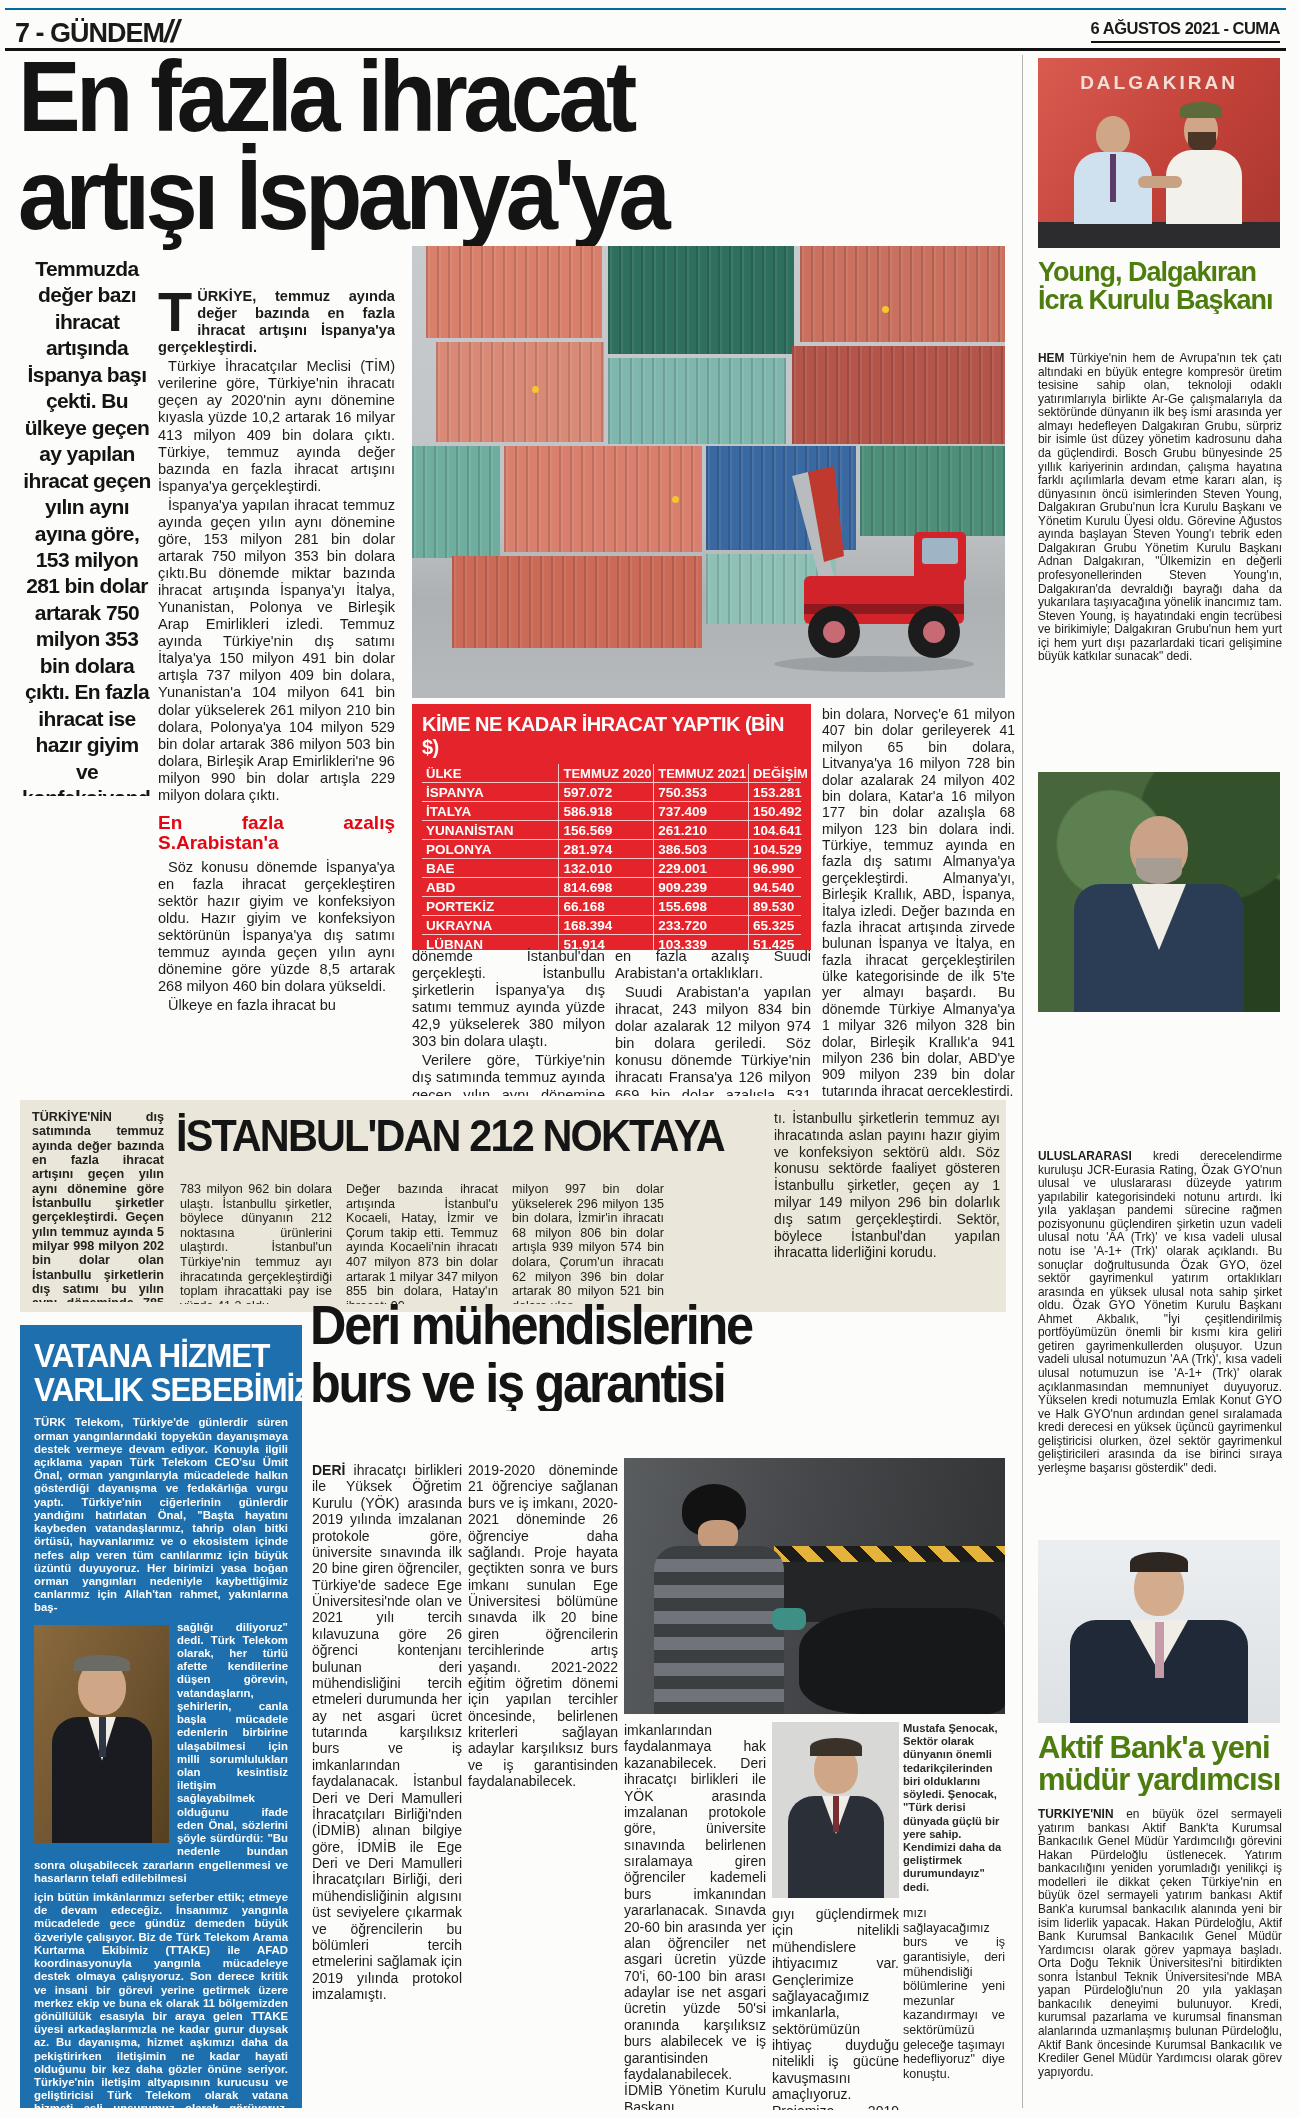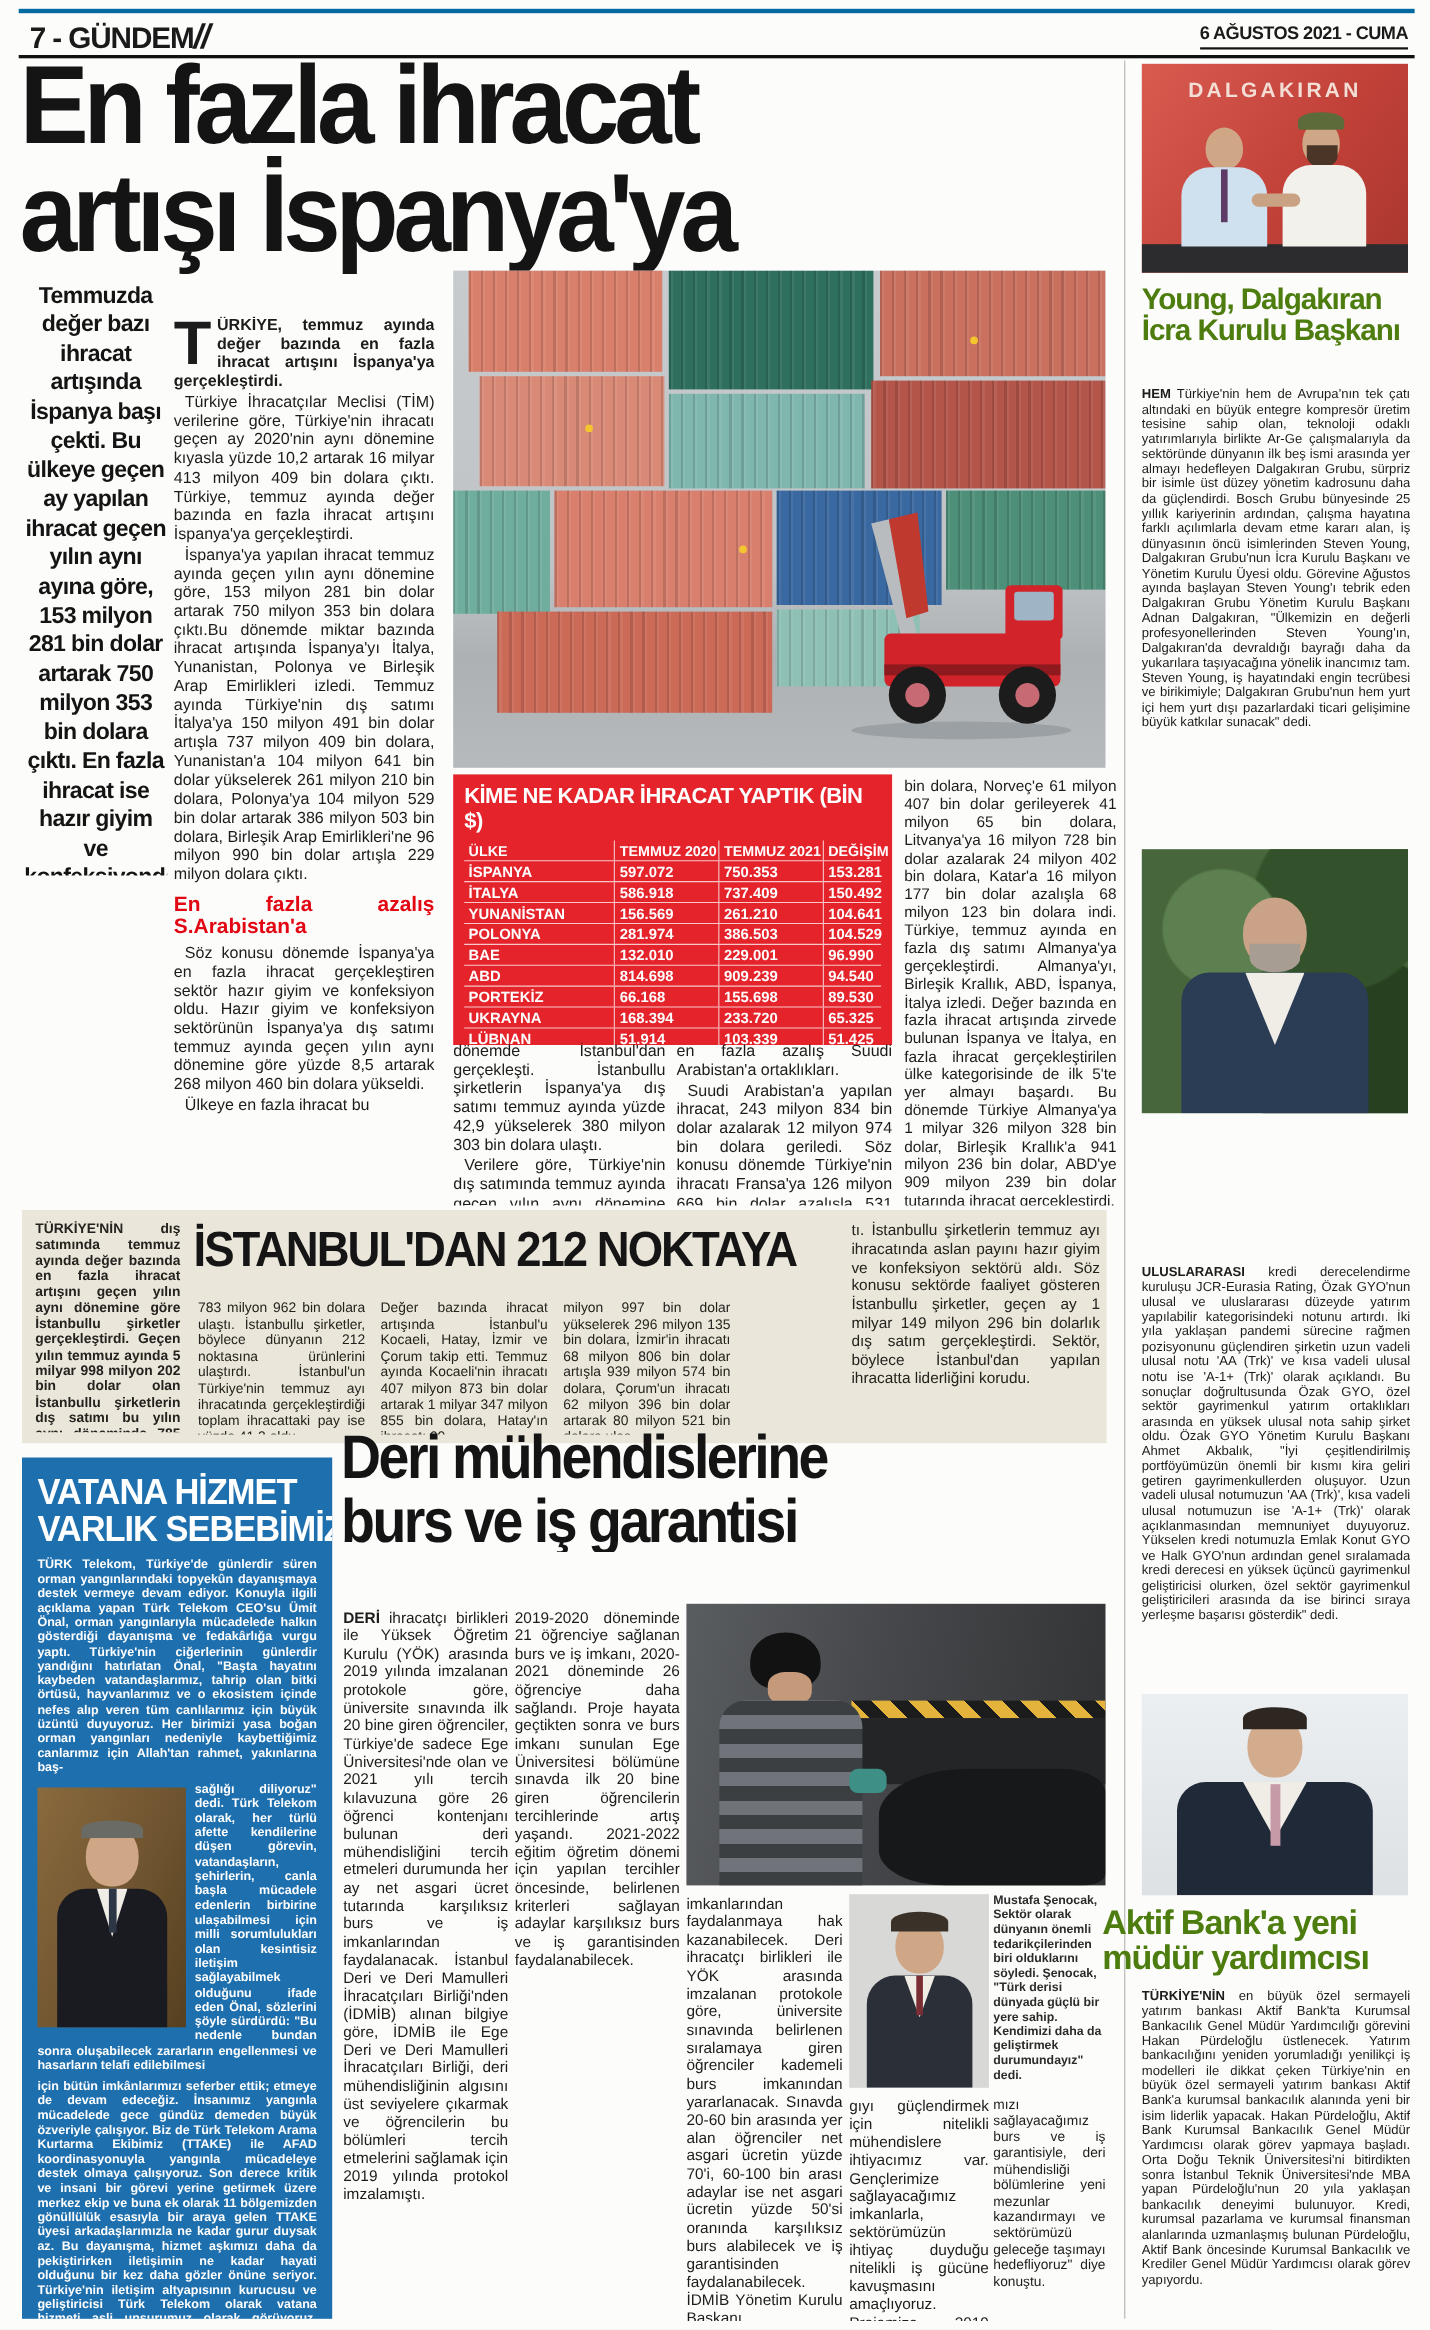--- a/index.html
+++ b/index.html
@@ -1,22 +1,22 @@
 <!DOCTYPE html>
 <html><head>
 <meta charset="utf-8">
 <style>
   html,body{margin:0;padding:0;background:#e9e9e6;}
   .page{position:relative;width:1300px;height:2118px;background:#fcfcfa;margin:0 auto;
         font-family:"Liberation Sans","DejaVu Sans",sans-serif;color:#1a1a1a;overflow:hidden;}
   .abs{position:absolute;overflow:hidden;}
 
   
-  .header{position:absolute;left:17px;right:14px;top:8px;height:38px;
-          border-top:4px solid #0369a1;border-bottom:3px solid #111;text-align:right;}
+  .header{position:absolute;left:5px;right:14px;top:8px;height:38px;
+          border-top:2px solid #0369a1;border-bottom:3px solid #111;text-align:right;}
   .section-label{position:absolute;left:10px;top:4px;font-size:27px;font-weight:800;letter-spacing:-1px;}
   .slashes{font-style:italic;font-weight:900;font-size:31px;letter-spacing:-2px;}
   .issue-date{position:absolute;right:6px;top:9px;font-size:16.5px;font-weight:800;
               border-bottom:2px solid #111;padding-bottom:3px;letter-spacing:-.5px;}
   .logo-wrap{position:absolute;left:676px;top:-6px;width:230px;height:52px;background:#fcfcfa;}
   .logo-text{position:absolute;left:44px;top:2px;font-size:40px;font-weight:900;font-style:italic;
              color:#e30613;letter-spacing:-2px;text-shadow:1px 1px 0 #7a0b0e;}
   .logo-tagline{position:absolute;left:48px;top:0px;font-size:6.5px;color:#c04a44;font-weight:700;letter-spacing:.5px;}
 
   
@@ -308,16 +308,16 @@
   </div>
   <div class="abs rail-body" style="left:1038px;top:1150px;width:244px;height:384px"><span class="leadword">ULUSLARARASI</span><span> kredi derecelendirme kuruluşu JCR-Eurasia Rating, Özak GYO'nun ulusal ve uluslararası düzeyde yatırım yapılabilir kategorisindeki notunu artırdı. İki yıla yaklaşan pandemi sürecine rağmen pozisyonunu güçlendiren şirketin uzun vadeli ulusal notu 'AA (Trk)' ve kısa vadeli ulusal notu ise 'A-1+ (Trk)' olarak açıklandı. Bu sonuçlar doğrultusunda Özak GYO, özel sektör gayrimenkul yatırım ortaklıkları arasında en yüksek ulusal nota sahip şirket oldu. Özak GYO Yönetim Kurulu Başkanı Ahmet Akbalık, "İyi çeşitlendirilmiş portföyümüzün önemli bir kısmı kira geliri getiren gayrimenkullerden oluşuyor. Uzun vadeli ulusal notumuzun 'AA (Trk)', kısa vadeli ulusal notumuzun ise 'A-1+ (Trk)' olarak açıklanmasından memnuniyet duyuyoruz. Yükselen kredi notumuzla Emlak Konut GYO ve Halk GYO'nun ardından genel sıralamada kredi derecesi en yüksek üçüncü gayrimenkul geliştiricisi olurken, özel sektör gayrimenkul geliştiricileri arasında da ise birinci sıraya yerleşme başarısı gösterdik" dedi.</span></div>
 
   <div class="abs photo-aktif">
     <div class="head-skin" style="left:96px;top:18px;width:50px;height:58px;background:#d3ab8d"></div>
     <div style="position:absolute;left:92px;top:12px;width:58px;height:20px;border-radius:50% 50% 0 0;background:#2e2620"></div>
     <div class="torso" style="left:32px;top:80px;width:178px;height:103px;background:#1f2937"></div>
     <div class="shirt-v" style="left:92px;top:80px;width:58px;height:52px"></div>
     <div style="position:absolute;left:117px;top:82px;width:9px;height:56px;background:#c79aa8"></div>
   </div>
-  <div class="abs rail-h" style="left:1002px;top:1732px;width:244px;font-size:31px">Aktif Bank'a yeni müdür yardımcısı</div>
+  <div class="abs rail-h" style="left:1038px;top:1732px;width:244px;font-size:31px">Aktif Bank'a yeni müdür yardımcısı</div>
   <div class="abs rail-body" style="left:1038px;top:1808px;width:244px;height:300px"><span class="leadword">TÜRKİYE'NİN</span><span> en büyük özel sermayeli yatırım bankası Aktif Bank'ta Kurumsal Bankacılık Genel Müdür Yardımcılığı görevini Hakan Pürdeloğlu üstlenecek. Yatırım bankacılığını yeniden yorumladığı yenilikçi iş modelleri ile dikkat çeken Türkiye'nin en büyük özel sermayeli yatırım bankası Aktif Bank'a kurumsal bankacılık alanında yeni bir isim liderlik yapacak. Hakan Pürdeloğlu, Aktif Bank Kurumsal Bankacılık Genel Müdür Yardımcısı olarak görev yapmaya başladı. Orta Doğu Teknik Üniversitesi'ni bitirdikten sonra İstanbul Teknik Üniversitesi'nde MBA yapan Pürdeloğlu'nun 20 yıla yaklaşan bankacılık deneyimi bulunuyor. Kredi, kurumsal pazarlama ve kurumsal finansman alanlarında uzmanlaşmış bulunan Pürdeloğlu, Aktif Bank öncesinde Kurumsal Bankacılık ve Krediler Genel Müdür Yardımcısı olarak görev yapıyordu.</span></div>
 
 </div>
 
 </body></html>

